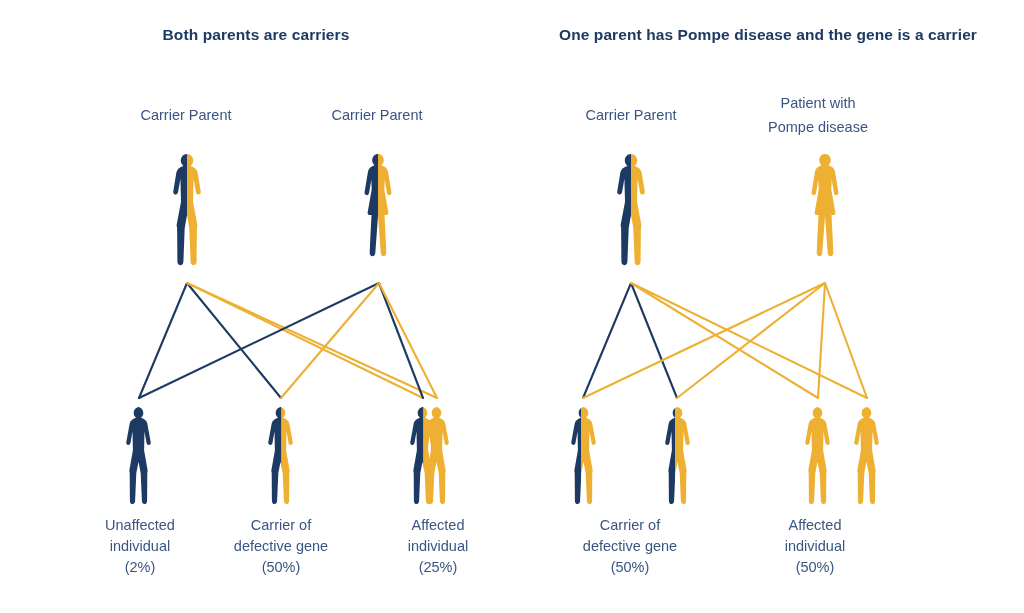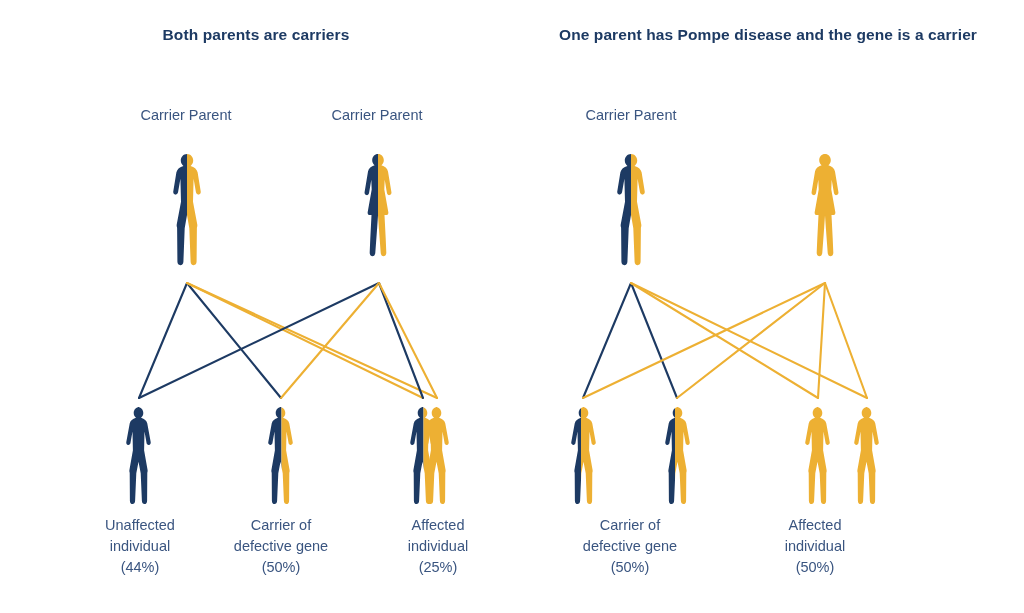--- a/index.html
+++ b/index.html
@@ -156,35 +156,37 @@
     <div class="fig" style="left:418px; top:405px;">
       <svg width="39" height="105" viewBox="0 0 39 105">
         <g clip-path="url(#L-c1)">
           <rect x="0" y="0" width="39" height="105" fill="#edb033"></rect>
         </g>
       </svg>
     </div>
 
     <div class="child-label" style="left:55px; top:515px;">Unaffected
 individual
-(44%)</div>
+(2%)</div>
     <div class="child-label" style="left:196px; top:515px;">Carrier of
 defective gene
 (50%)</div>
     <div class="child-label" style="left:353px; top:515px;">Affected
 individual
 (25%)</div>
   </div>
 
   <div class="panel panel-right">
 
     <div class="panel-title">One parent has Pompe disease
 and the gene is a carrier</div>
 
     <div class="parent-label" style="left:29px; top:103px;">Carrier Parent</div>
+    <div class="parent-label" style="left:216px; top:91px;">Patient with
+Pompe disease</div>
 
     <div class="fig" style="left:98px; top:152px;">
       <svg width="42" height="130" viewBox="0 0 42 130">
         <g clip-path="url(#L-p1)">
           <rect x="0" y="0" width="21" height="130" fill="#1d3a63"></rect>
           <rect x="21" y="0" width="21" height="130" fill="#edb033"></rect>
         </g>
       </svg>
     </div>
 

